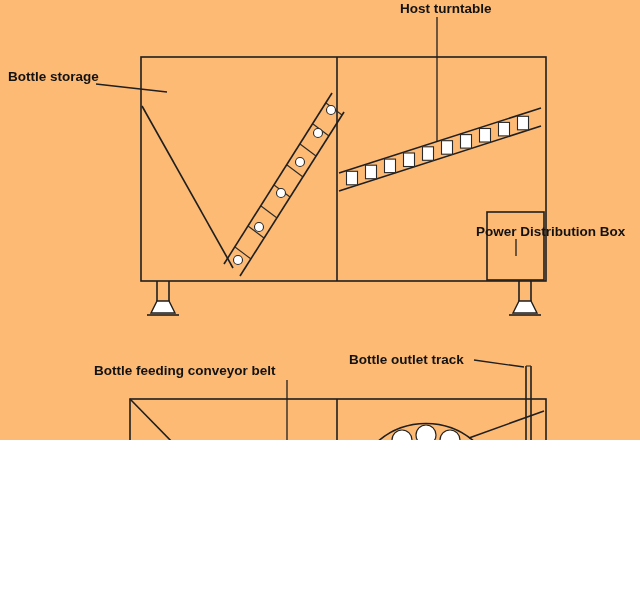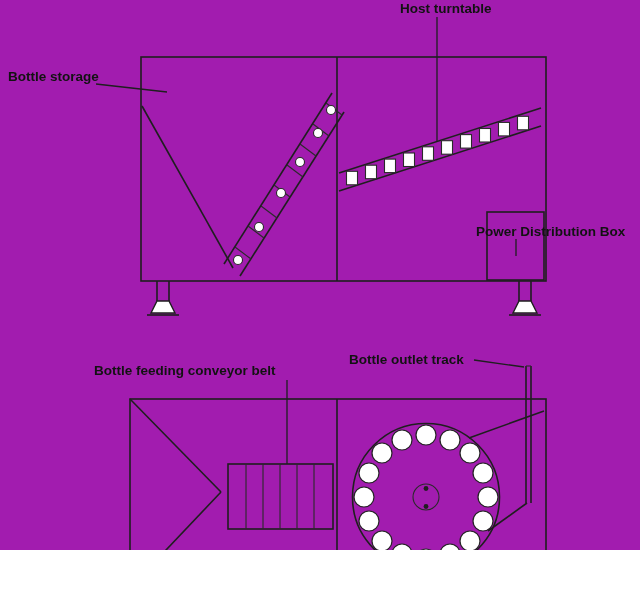--- a/index.html
+++ b/index.html
@@ -1,16 +1,16 @@
 <!DOCTYPE html>
 <html><head>
 <meta charset="utf-8">
 <style>
   html,body{margin:0;padding:0;background:#fff;}
-  .stage{position:relative;width:640px;height:550px;background:#a21caf;overflow:hidden;}
+  .stage{position:relative;width:640px;height:440px;background:#fdba74;overflow:hidden;}
   svg{display:block;}
   .outline{fill:none;stroke:#1f1f1f;stroke-width:1.6;}
   .thin{fill:none;stroke:#2a2a2a;stroke-width:1.1;}
   .leader{fill:none;stroke:#1f1f1f;stroke-width:1.3;}
   .slot{fill:#ffffff;stroke:#2a2a2a;stroke-width:1.1;}
   .bottle{fill:#ffffff;stroke:#2a2a2a;stroke-width:1.1;}
   .pocket{fill:#ffffff;stroke:#242424;stroke-width:1.2;}
   .foot{fill:#ffffff;stroke:#1f1f1f;stroke-width:1.4;}
   .scanline{stroke:#ababab;stroke-width:1.4;}
   text{font-family:"Liberation Sans", sans-serif;font-weight:700;font-size:13.5px;fill:#121212;}

